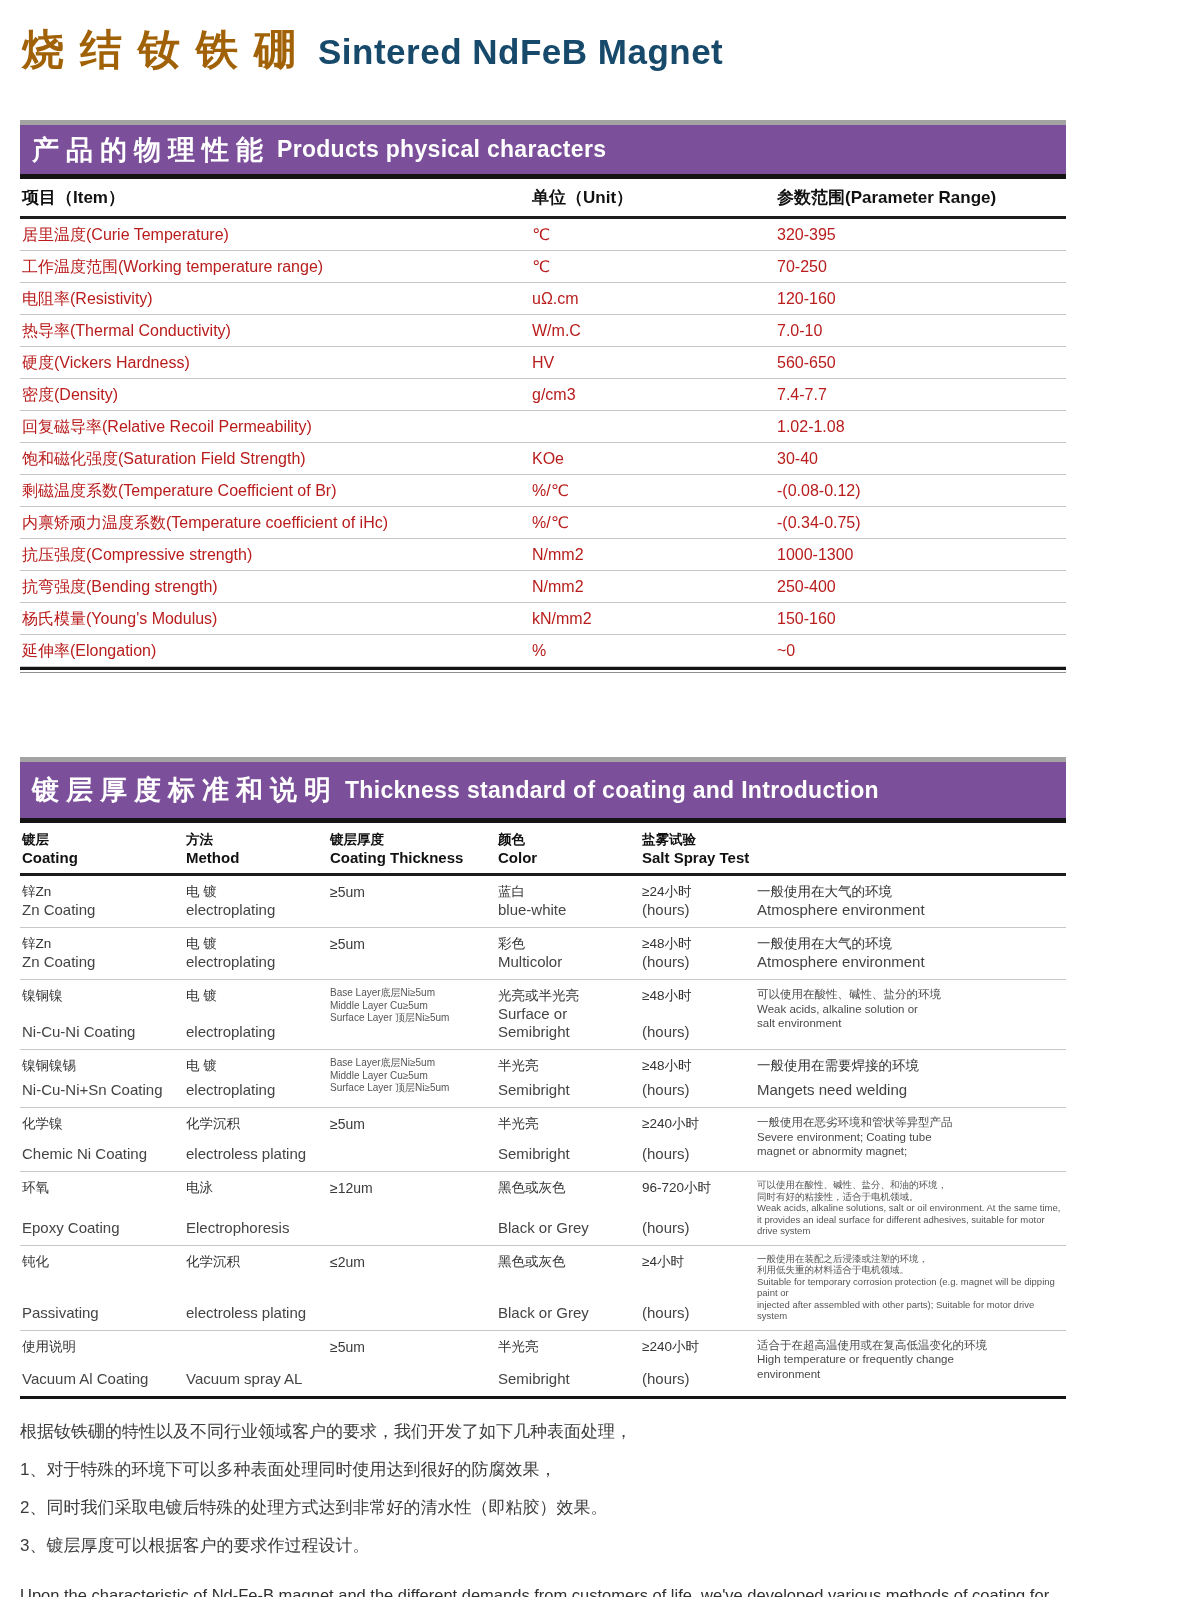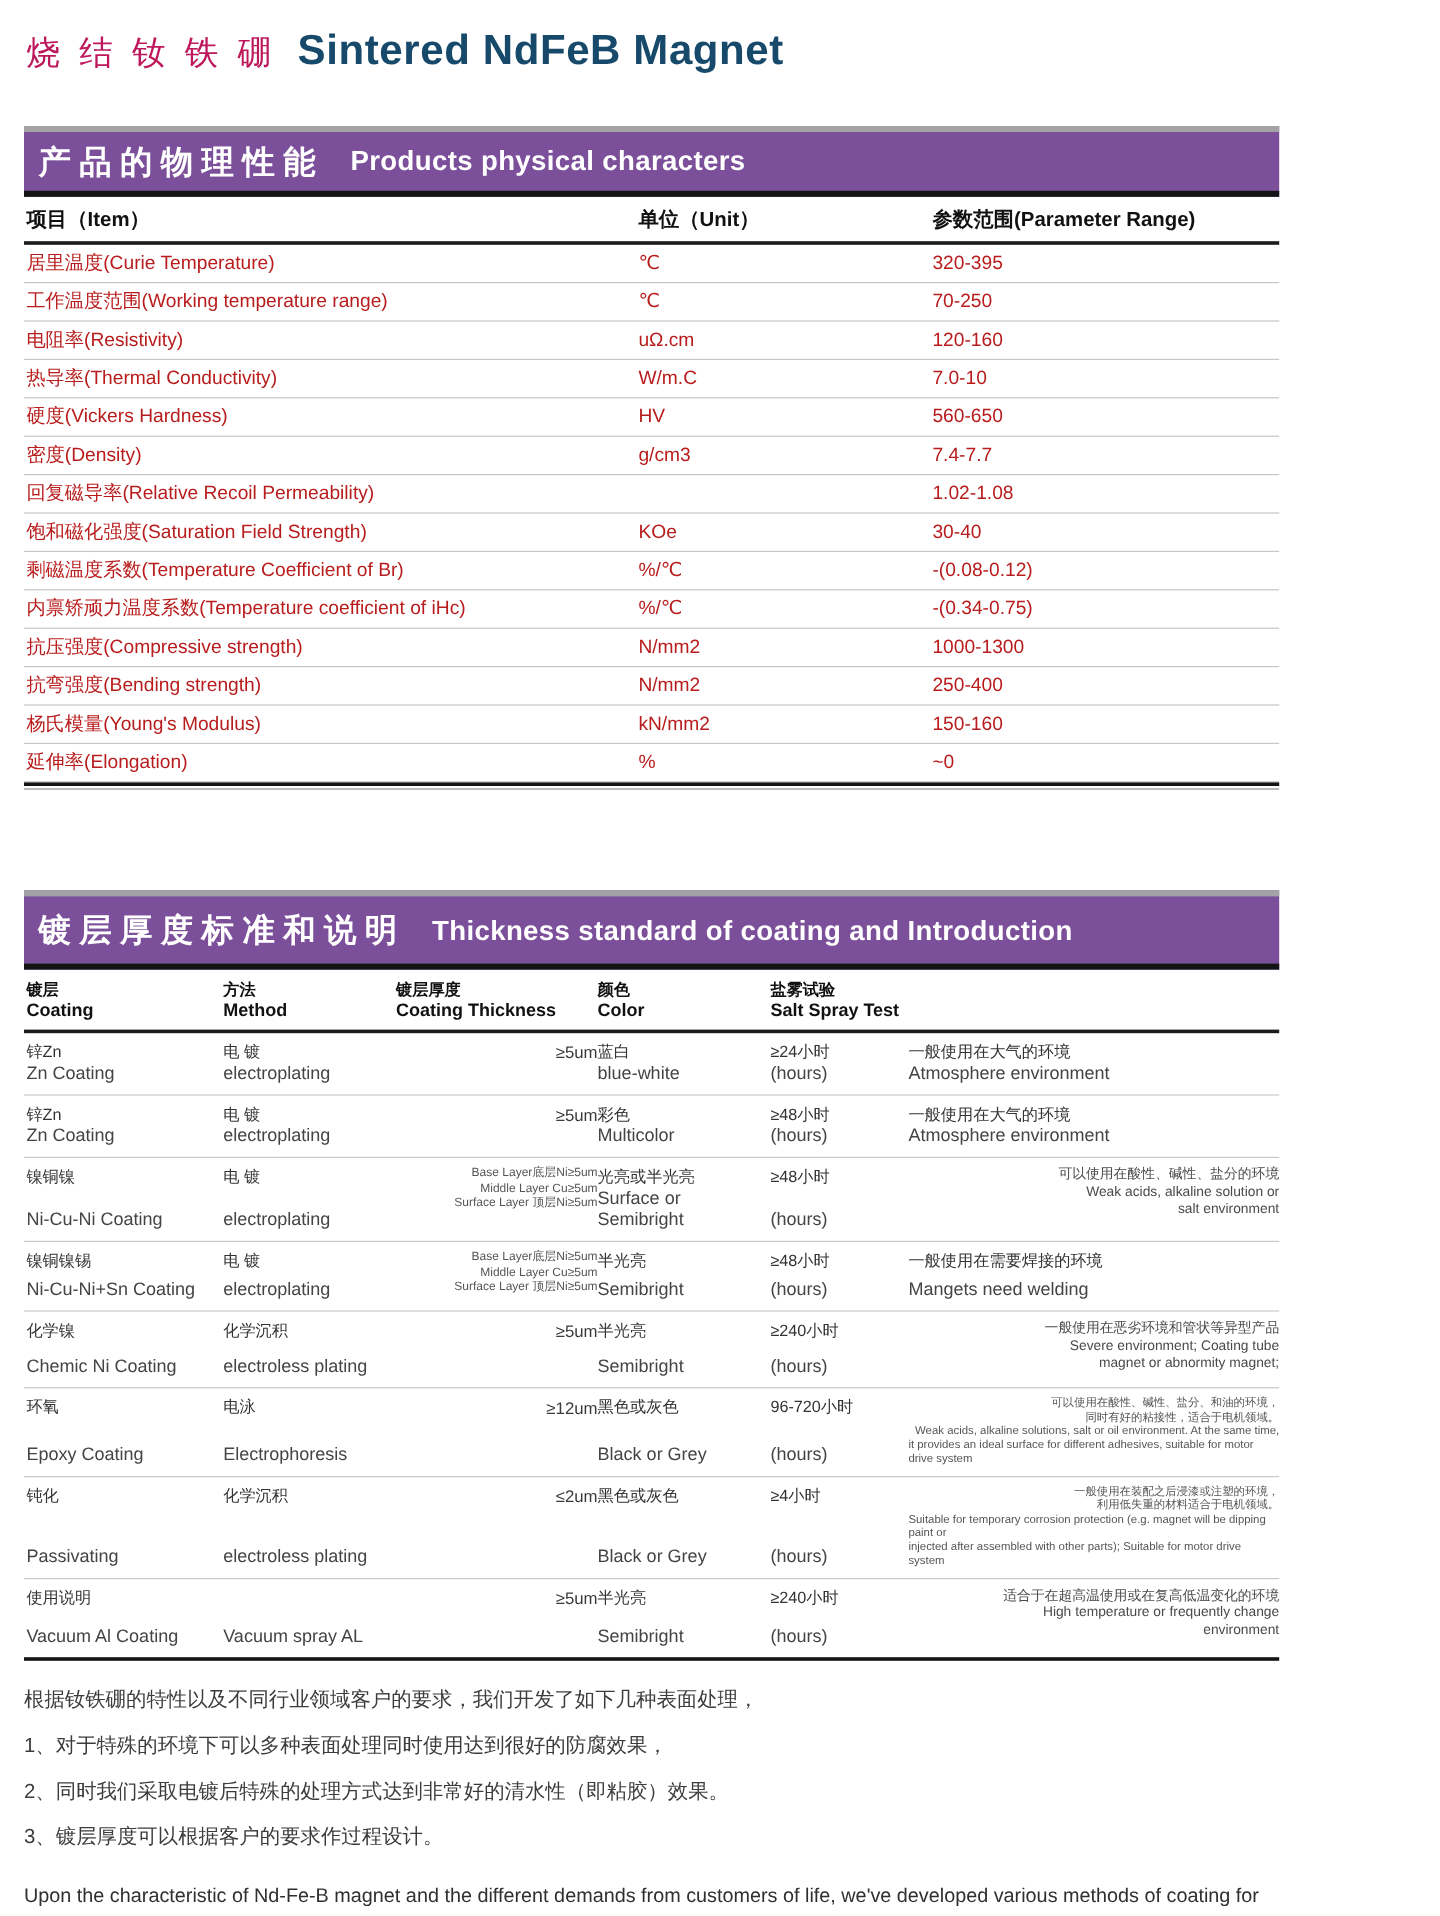--- a/index.html
+++ b/index.html
@@ -5,32 +5,32 @@
   html,body{margin:0;padding:0;background:#ffffff;}
   .page{
     width:1200px;height:1597px;box-sizing:border-box;
     background:#fff;overflow:hidden;position:relative;
     padding:16px 134px 0 20px;
     font-family:"Liberation Sans","DejaVu Sans",sans-serif;
     color:#333;
   }
   
   .title-block{display:flex;align-items:baseline;margin:6px 0 0 2px;}
-  .title-cn{font-size:28px;font-weight:400;letter-spacing:16px;color:#be185d;}
+  .title-cn{font-size:42px;font-weight:700;letter-spacing:16px;color:#a16207;}
   .title-en{font-size:35px;font-weight:700;color:#17496b;margin-left:6px;letter-spacing:0.5px;}
 
   
   .band{
     background:#7b4f99;border-top:5px solid #a3a3a3;border-bottom:5px solid #141414;
     display:flex;align-items:center;color:#fff;
   }
   .band-1{margin-top:42px;height:49px;}
   .band-2{margin-top:84px;height:56px;}
   .band-cn{font-size:27px;font-weight:700;letter-spacing:7px;margin-left:12px;white-space:nowrap;}
-  .band-en{font-size:23px;font-weight:700;margin-left:22px;white-space:nowrap;letter-spacing:0.3px;}
+  .band-en{font-size:23px;font-weight:700;margin-left:7px;white-space:nowrap;letter-spacing:0.3px;}
 
   
   .ptable{width:100%;}
   .phead{
     display:grid;grid-template-columns:510px 245px 1fr;
     font-size:17px;font-weight:700;color:#111;
     padding:7px 0 7px 2px;border-bottom:3px solid #1c1c1c;
   }
   .prow{
     display:grid;grid-template-columns:510px 245px 1fr;
@@ -47,21 +47,21 @@
     padding:8px 0 6px 2px;border-bottom:3px solid #1c1c1c;color:#111;
   }
   .chead .cn{font-size:13.5px;font-weight:700;line-height:17px;}
   .chead .en{font-size:15px;font-weight:700;line-height:19px;}
   .crow{
     display:grid;grid-template-columns:164px 144px 168px 144px 115px 1fr;
     border-bottom:1px solid #c8c8c8;padding:7px 0 8px 2px;box-sizing:border-box;
   }
   .crow:last-of-type{border-bottom:3px solid #141414;}
   .ccell{display:flex;flex-direction:column;justify-content:space-between;}
-  .ccell.stack{justify-content:flex-start;align-items:flex-end;}
+  .ccell.stack{justify-content:flex-start;}
   .rh50{min-height:50px;}
   .rh58{min-height:58px;}
   .rh62{min-height:62px;}
   .rh66{min-height:64px;}
   .rh70{min-height:68px;}
   .ln-cn{font-size:13.5px;color:#333;line-height:18px;}
   .ln-en{font-size:15px;color:#444;line-height:18px;}
   .ln-th{font-size:14px;color:#3a3a3a;line-height:18px;}
   .xs{font-size:10px;line-height:12.5px;color:#555;}
   .sm{font-size:11.5px;line-height:14.5px;color:#4a4a4a;}

